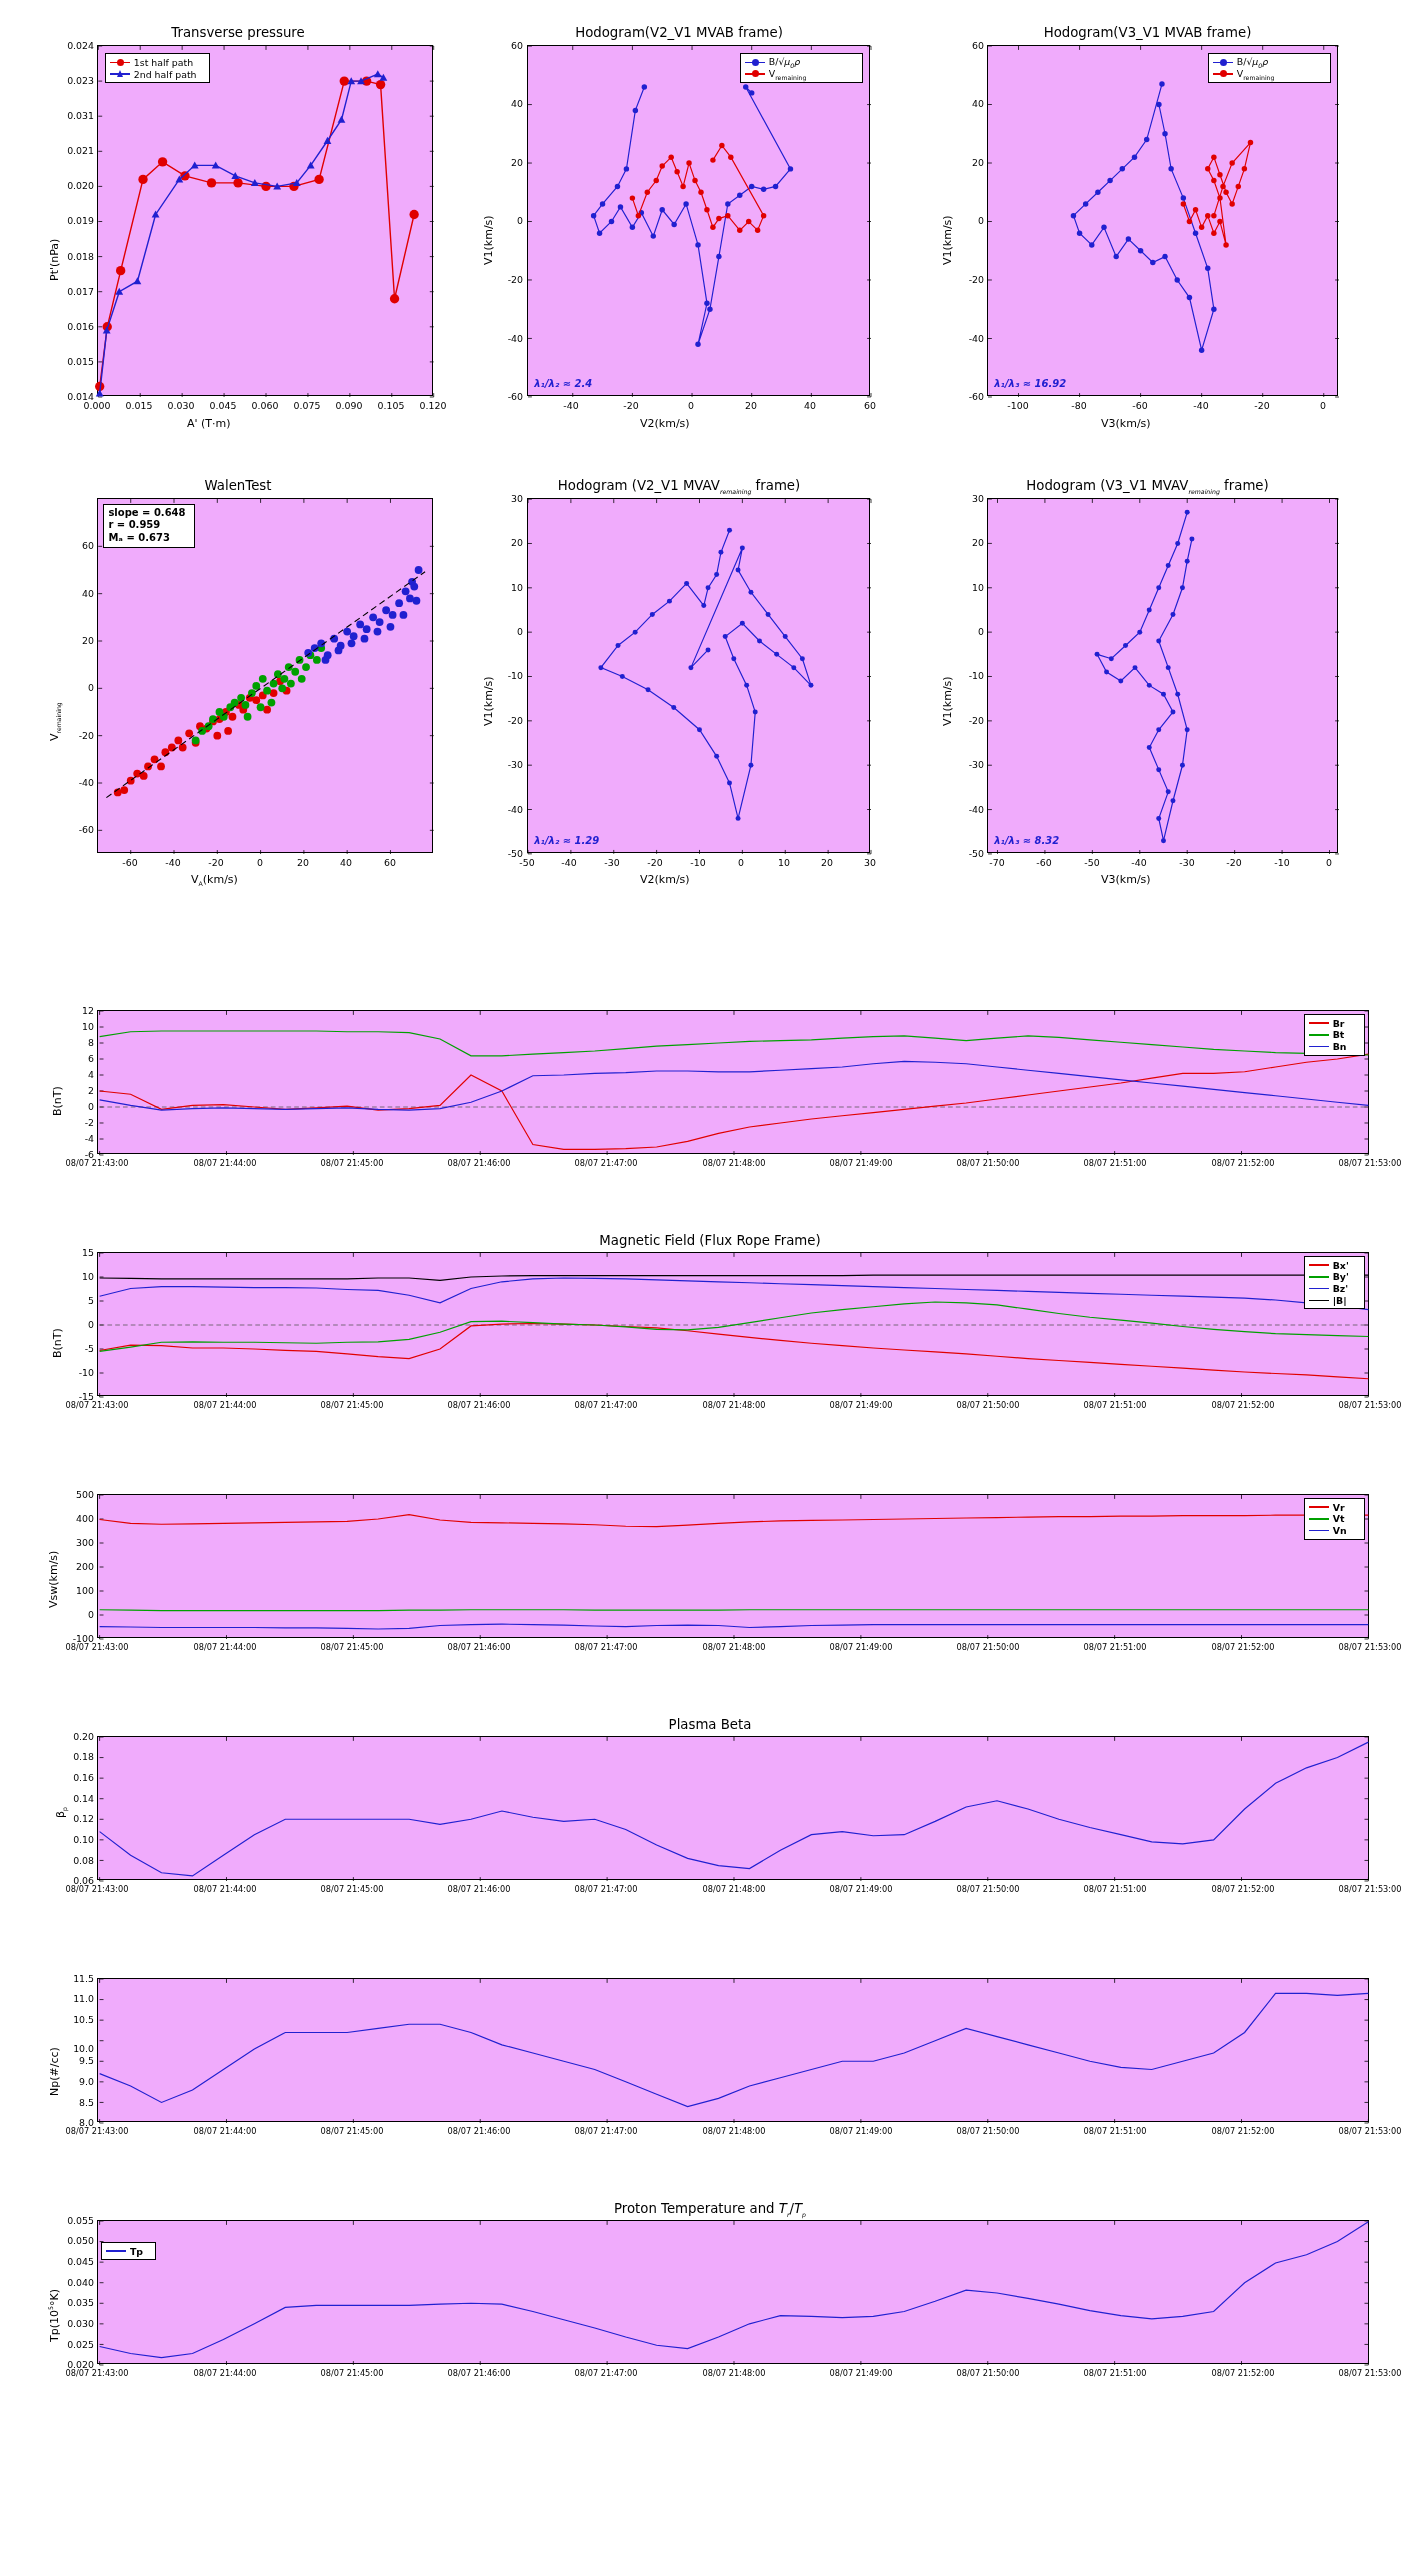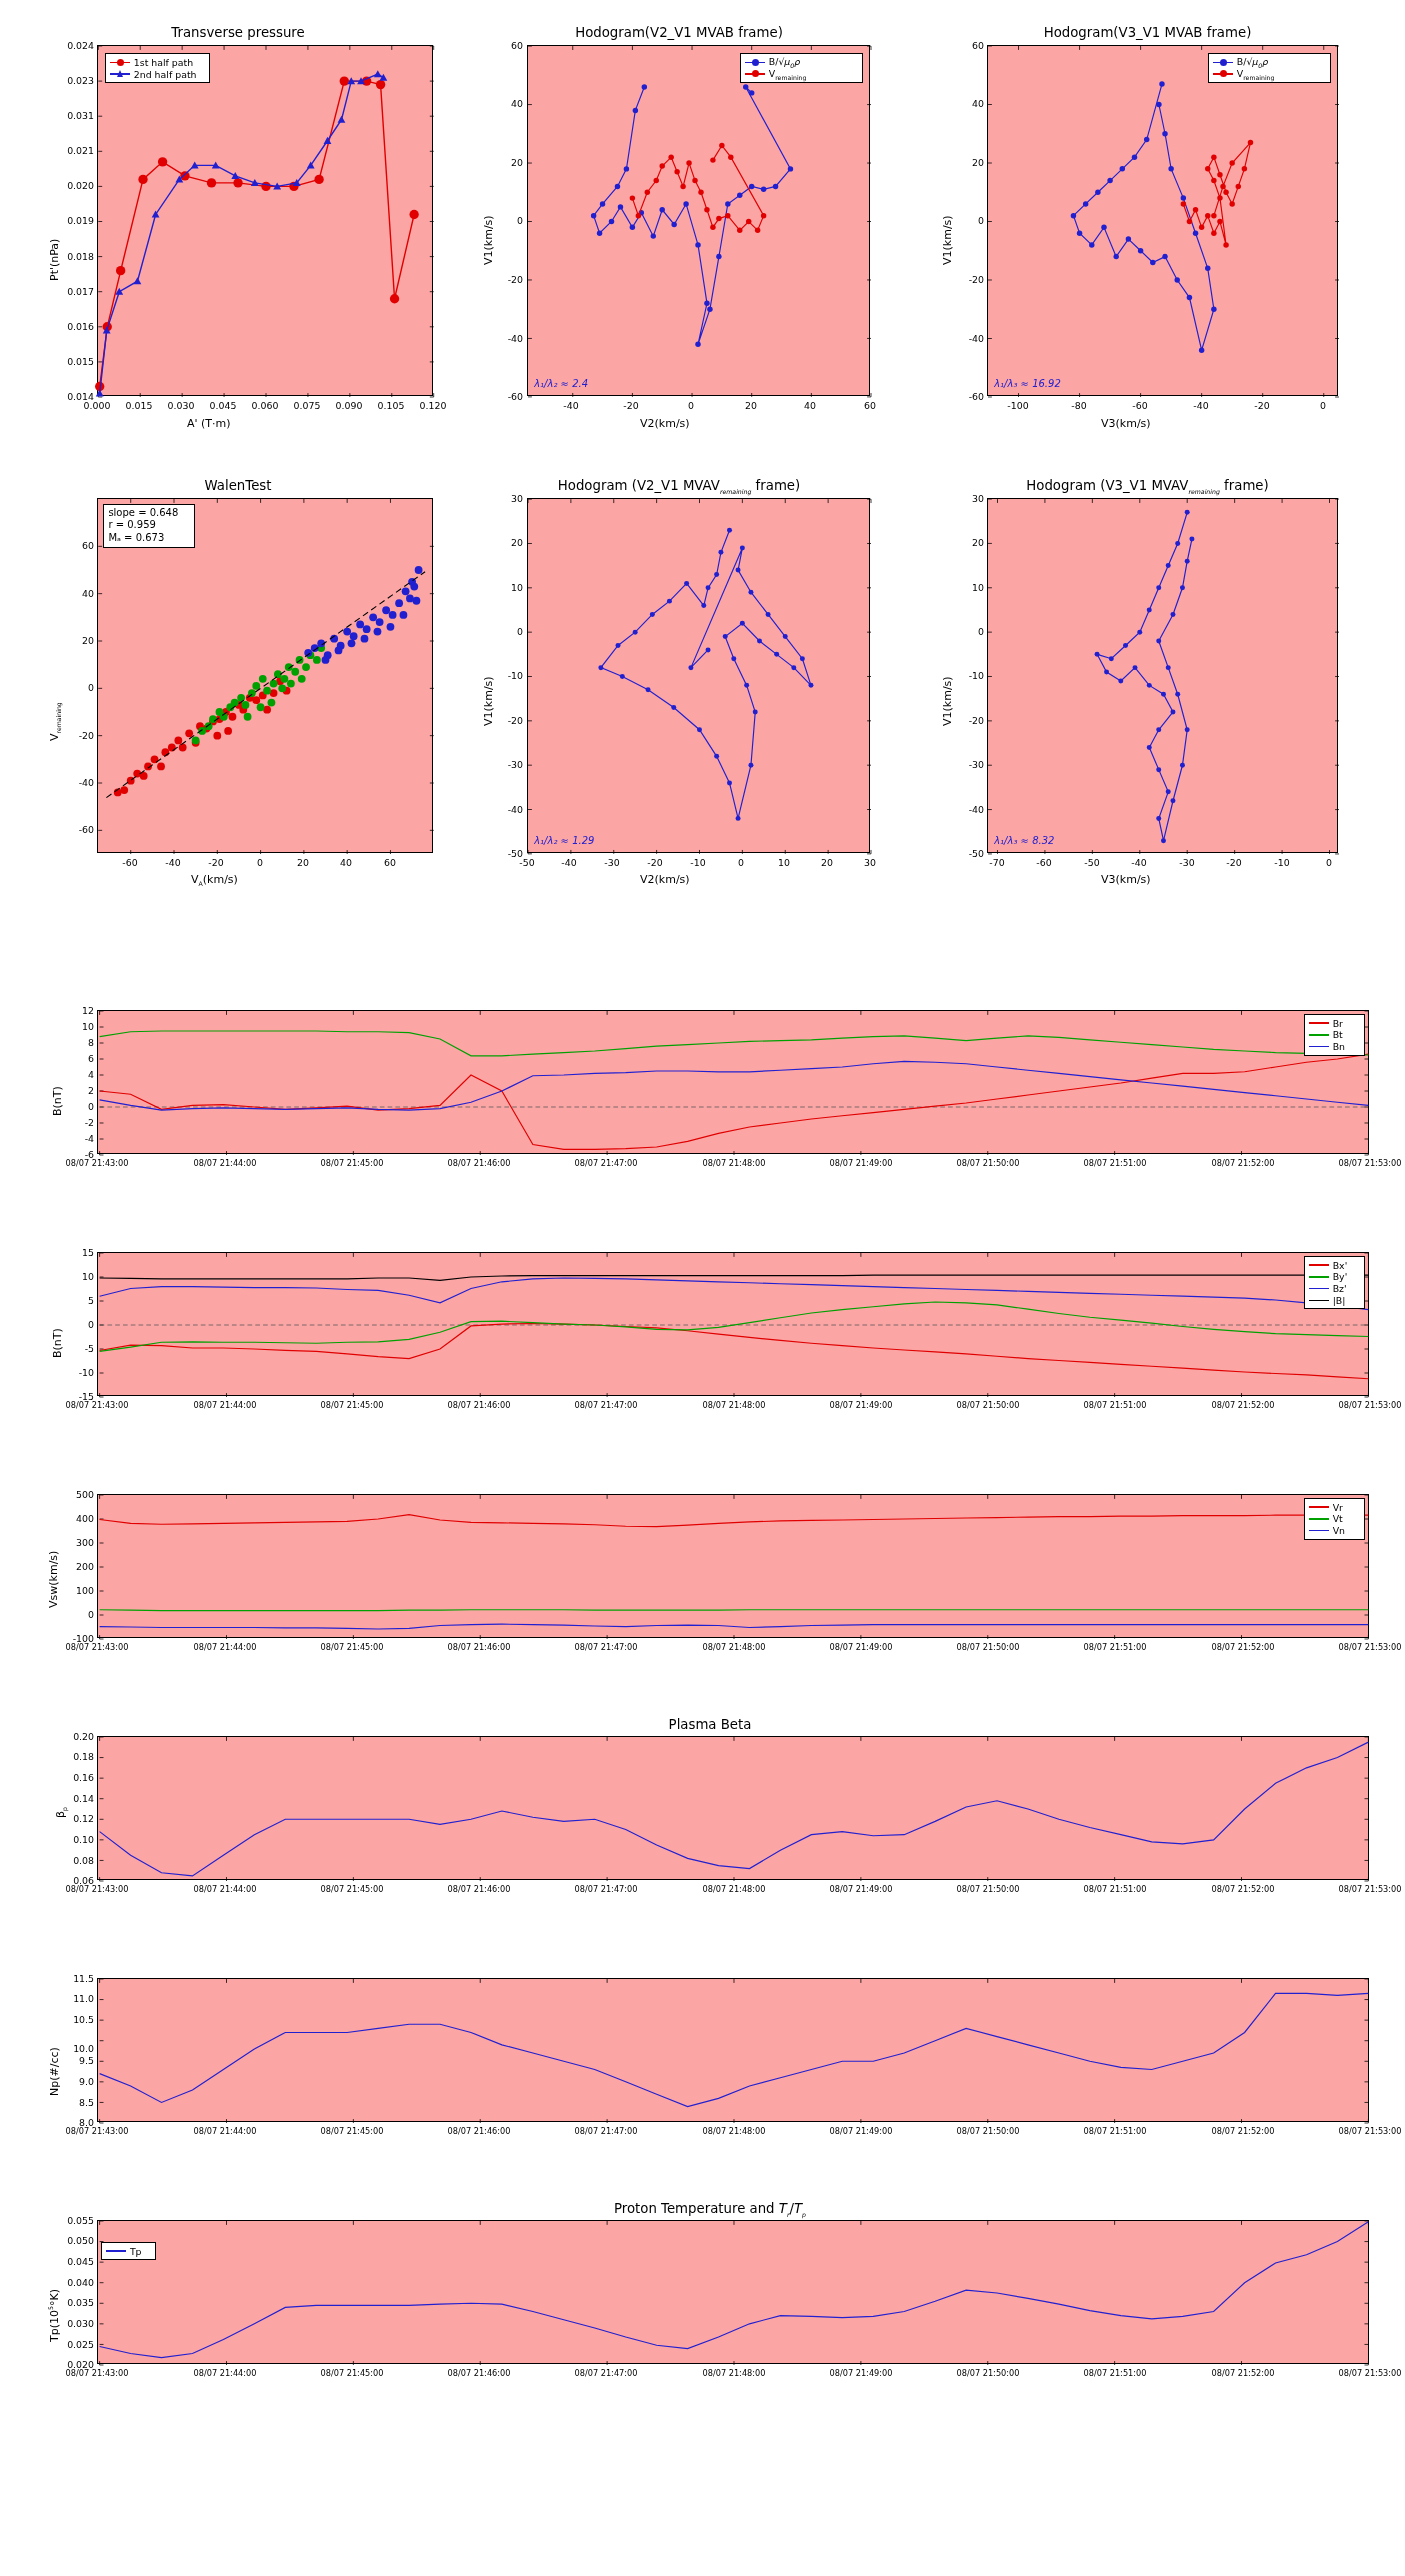--- a/index.html
+++ b/index.html
@@ -1,19 +1,19 @@
 <!DOCTYPE html>
 <html style="font-size:12.5px"><head>
 <meta charset="utf-8">
 <style>
   html,body{margin:0;padding:0;background:#ffffff;}
   body{width:1405px;height:2576px;font-family:"DejaVu Sans",sans-serif;color:#000;}
   .page{position:relative;width:1405px;height:2576px;}
   .panel{position:absolute;box-sizing:border-box;}
-  .axes{position:absolute;border:0.8px solid #000;box-sizing:border-box;background:#fca5a5;}
+  .axes{position:absolute;border:0.8px solid #000;box-sizing:border-box;background:#f0abfc;font-weight:bold;}
   .title{position:absolute;width:100%;text-align:center;font-size:13.3px;color:#000;}
   .ylabel{position:absolute;font-size:11px;transform:rotate(-90deg);transform-origin:left top;white-space:nowrap;}
   .xlabel{position:absolute;font-size:11px;text-align:center;white-space:nowrap;}
   .tickx{position:absolute;font-size:9.4px;text-align:center;white-space:nowrap;transform:translateX(-50%);}
   .ticky{position:absolute;font-size:9.4px;text-align:right;white-space:nowrap;transform:translateY(-50%);}
   .tickx-small{font-size:8.2px;}
   .legend{position:absolute;border:0.8px solid #000;background:#fff;font-size:9.4px;padding:2.3px 3.9px;box-sizing:border-box;}
   .legend .row{display:flex;align-items:center;height:11.7px;white-space:nowrap;}
   .legend .swatch{display:inline-block;width:20px;height:1.6px;margin-right:3.9px;position:relative;}
   .legend .mk{position:absolute;left:7px;top:-3.1px;width:7px;height:7px;border-radius:50%;}
@@ -820,20 +820,21 @@
       <div class="ticky" style="left: 26px; width: 37px; top: 115px;">0</div>
       <div class="ticky" style="left: 26px; width: 37px; top: 99px;">2</div>
       <div class="ticky" style="left: 26px; width: 37px; top: 83px;">4</div>
       <div class="ticky" style="left: 26px; width: 37px; top: 67px;">6</div>
       <div class="ticky" style="left: 26px; width: 37px; top: 51px;">8</div>
       <div class="ticky" style="left: 26px; width: 37px; top: 35px;">10</div>
       <div class="ticky" style="left: 26px; width: 37px; top: 19px;">12</div>
     </div>
 
   <div class="panel" style="left:31px;top:1233px;width:1358px;height:203px;">
+    <div class="title" style="top:0px;">Magnetic Field (Flux Rope Frame)</div>
     <div class="axes" id="ax7" style="left:66px;top:19px;width:1272px;height:144px;">
       <svg width="1272" height="144" viewBox="0 0 1630 185">
           <g id="ax7g">
             <line x1="0" y1="185" x2="5" y2="185" class="gridline"></line>
             <line x1="1630" y1="185" x2="1625" y2="185" class="gridline"></line>
             <line x1="0" y1="154.16666666666666" x2="5" y2="154.16666666666666" class="gridline"></line>
             <line x1="1630" y1="154.16666666666666" x2="1625" y2="154.16666666666666" class="gridline"></line>
             <line x1="0" y1="123.33333333333334" x2="5" y2="123.33333333333334" class="gridline"></line>
             <line x1="1630" y1="123.33333333333334" x2="1625" y2="123.33333333333334" class="gridline"></line>
             <line x1="0" y1="92.5" x2="5" y2="92.5" class="gridline"></line>

